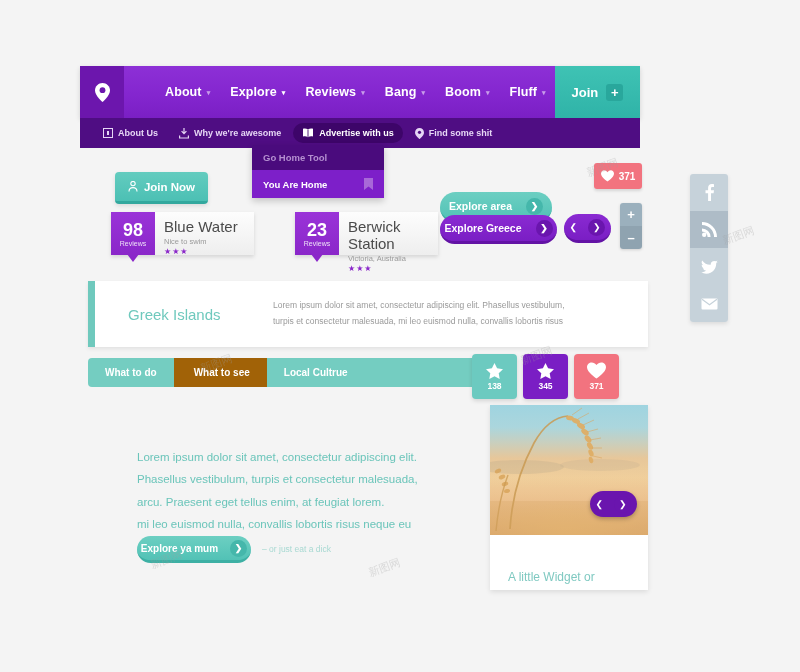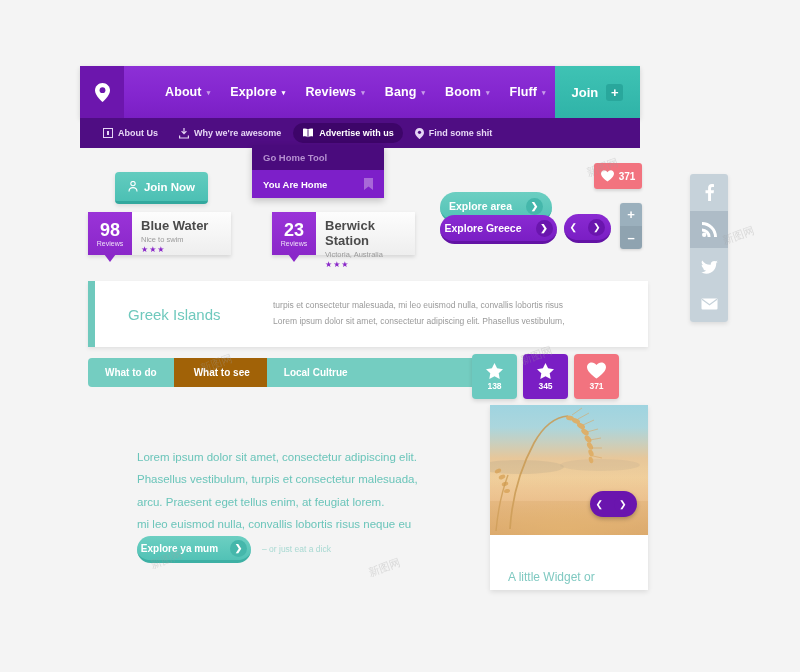--- a/index.html
+++ b/index.html
@@ -76,40 +76,41 @@
     border-bottom: 3px solid #33a89e;
     display: flex; align-items: center; justify-content: center; gap: 6px;
     color: #fff; font-size: 11.5px; font-weight: bold;
     box-shadow: 0 2px 4px rgba(0,0,0,.1);
   }
 
   
   .revcard {
     position: absolute; display: flex; width: 143px; height: 43px;
     box-shadow: 0 2px 4px rgba(0,0,0,.13);
+    margin-left: 23px;
   }
   .revcard.c1 { left: 88px; top: 212px; }
   .revcard.c2 { left: 272px; top: 212px; }
   .rev-badge {
     width: 44px; background: linear-gradient(180deg,#9a33d8 0%,#8a27c9 100%);
     color: #fff; display: flex; flex-direction: column;
     align-items: center; justify-content: center; position: relative;
   }
   .rev-num { font-size: 18px; font-weight: bold; line-height: 1; }
   .rev-lbl { font-size: 7px; margin-top: 1px; opacity: .85; }
   .rev-tail {
     position: absolute; bottom: -7px; left: 50%; transform: translateX(-50%);
     width: 0; height: 0; border-left: 6px solid transparent;
     border-right: 6px solid transparent; border-top: 8px solid #8a27c9;
   }
   .rev-body {
     flex: 1; background: linear-gradient(180deg,#fdfdfd 0%,#eeeeee 100%);
     padding: 6px 0 0 9px;
   }
-  .rev-title { font-size: 13px; color: #4b4b4b; font-weight: bold; }
+  .rev-title { font-size: 15px; color: #4b4b4b; font-weight: normal; }
   .rev-sub { font-size: 7.5px; color: #9b9b9b; margin-top: 2px; }
   .rev-stars { color: #8a27c9; font-size: 8px; letter-spacing: 1px; margin-top: 1px; }
 
   
   .pill {
     position: absolute; display: flex; align-items: center;
     border-radius: 16px; color: #fff; font-weight: bold;
   }
   .pill-teal {
     left: 440px; top: 164px; width: 112px; height: 31px;
@@ -423,22 +424,22 @@
           <path d="M6.5 11.5S0 7.3 0 3.7C0 1.6 1.5.3 3.2.3c1.3 0 2.5.8 3.3 1.9C7.3 1.1 8.5.3 9.8.3 11.5.3 13 1.6 13 3.7c0 3.6-6.5 7.8-6.5 7.8z" fill="#fff"></path>
         </svg>
     </span>
     <span>371</span>
   </div>
 
   <div class="panel">
     <div class="panel-accent"></div>
     <div class="panel-title">Greek Islands</div>
     <div class="panel-text">
+      <span>Lorem ipsum dolor sit amet, consectetur adipiscing elit. Phasellus vestibulum,</span>
       <span>turpis et consectetur malesuada, mi leo euismod nulla, convallis lobortis risus</span>
-      <span>Lorem ipsum dolor sit amet, consectetur adipiscing elit. Phasellus vestibulum,</span>
     </div>
   </div>
 
   <div class="tabs">
     <div class="tab">What to do</div>
     <div class="tab active">What to see</div>
     <div class="tab">Local Cultrue</div>
   </div>
 
   <div class="statbadges">

